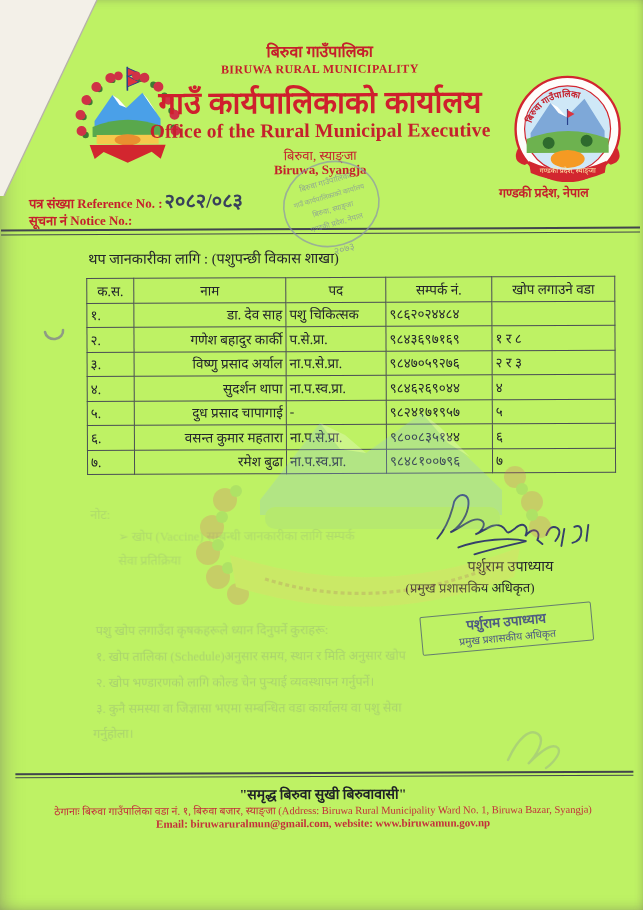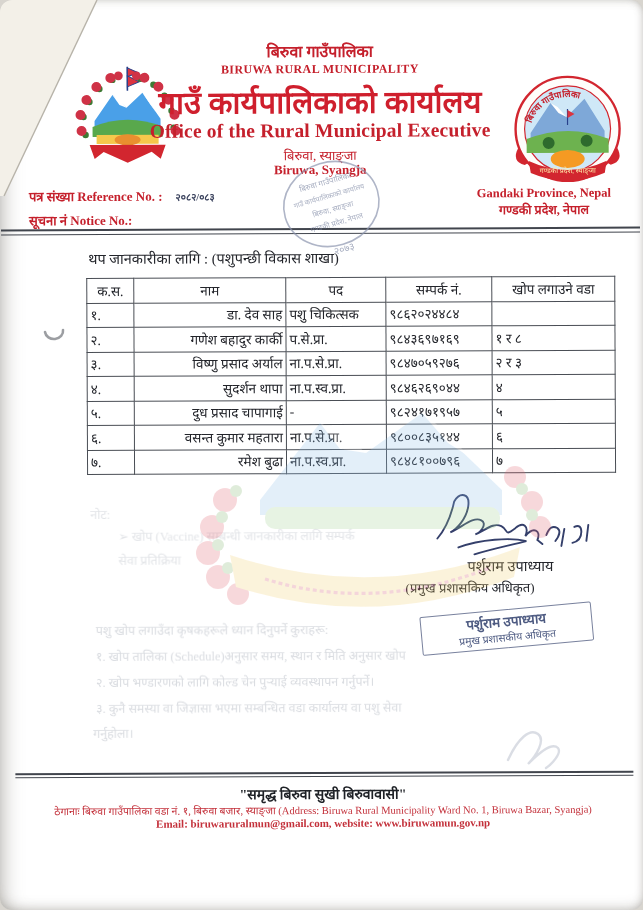--- a/index.html
+++ b/index.html
@@ -2,39 +2,38 @@
 <html><head>
 <meta charset="utf-8">
 <style>
   html,body{margin:0;padding:0;}
   body{
     width:643px;height:910px;overflow:hidden;
     background:#d8d5cf;
     font-family:"Liberation Serif","DejaVu Serif",serif;
   }
   #paper{
-    position:relative;width:643px;height:910px;background:#ffffff;overflow:hidden;
+    position:relative;width:643px;height:910px;background:#bef264;overflow:hidden;
     box-shadow: inset 16px 0 20px -14px rgba(110,105,95,.5),
                 inset -6px 0 10px -7px rgba(110,105,95,.45),
                 inset 0 -10px 14px -10px rgba(110,105,95,.4),
                 inset 0 8px 10px -9px rgba(110,105,95,.35);
-    border-radius: 12px;
   }
   .abs{position:absolute;}
   
   .hdr-line{left:0;right:0;text-align:center;font-weight:bold;z-index:2;}
   .muni-np{top:40px;font-size:16px;color:#c5202c;}
   .muni-en{top:62px;font-size:12px;letter-spacing:.4px;color:#c5202c;}
   .office-np{top:80px;font-size:31px;color:#cf1f2d;}
   .office-en{top:120px;font-size:19.5px;color:#c5202c;letter-spacing:.2px;}
   .place-np{top:146px;font-size:13px;font-weight:normal;color:#c5202c;}
   .place-en{top:162px;font-size:13px;color:#c5202c;}
   
   .ref-row{top:186px;left:30px;font-size:13px;font-weight:bold;color:#c5202c;z-index:2;}
-  .ref-val{color:#39415c;font-size:10px;margin-left:13px;}
+  .ref-val{color:#39415c;font-size:20px;margin-left:2px;}
   .notice-row{top:210px;left:30px;font-size:13px;font-weight:bold;color:#c5202c;z-index:2;}
   .prov{top:186px;left:455px;width:180px;text-align:center;font-size:12.5px;
         font-weight:bold;color:#c5202c;line-height:17px;z-index:2;}
   .rule{left:2px;width:639px;border-top:2px solid #41454d;z-index:2;}
   .rule.thin{border-top-width:1px;}
   
   .subject{top:247px;left:89px;font-size:14.5px;color:#23252b;z-index:2;}
   table.info{position:absolute;top:277px;left:87px;width:528px;z-index:2;
     border-collapse:collapse;table-layout:fixed;font-size:13.5px;color:#23252b;}
   table.info th,table.info td{border:1.2px solid #4a4e55;height:23.5px;padding:0 3px;
@@ -192,21 +191,20 @@
         <text x="55" y="70" text-anchor="middle" font-size="7.5">गण्डकी प्रदेश, नेपाल</text>
         <text x="55" y="98" text-anchor="middle" font-size="10">२०७३</text>
       </g>
     </svg>
 
     <div class="abs ref-row">
       <span>पत्र संख्या Reference No. :</span><span class="ref-val">२०८२/०८३</span>
     </div>
     <div class="abs notice-row">सूचना नं Notice No.:</div>
     <div class="abs prov">
-      <div>Gandaki Province, Nepal</div>
       <div>गण्डकी प्रदेश, नेपाल</div>
     </div>
 
     <div class="abs rule" style="top:228px"></div>
     <div class="abs rule thin" style="top:233px"></div>
 
     <div class="abs subject">थप जानकारीका लागि : (पशुपन्छी विकास शाखा)</div>
 
     <table class="info">
       <colgroup>

